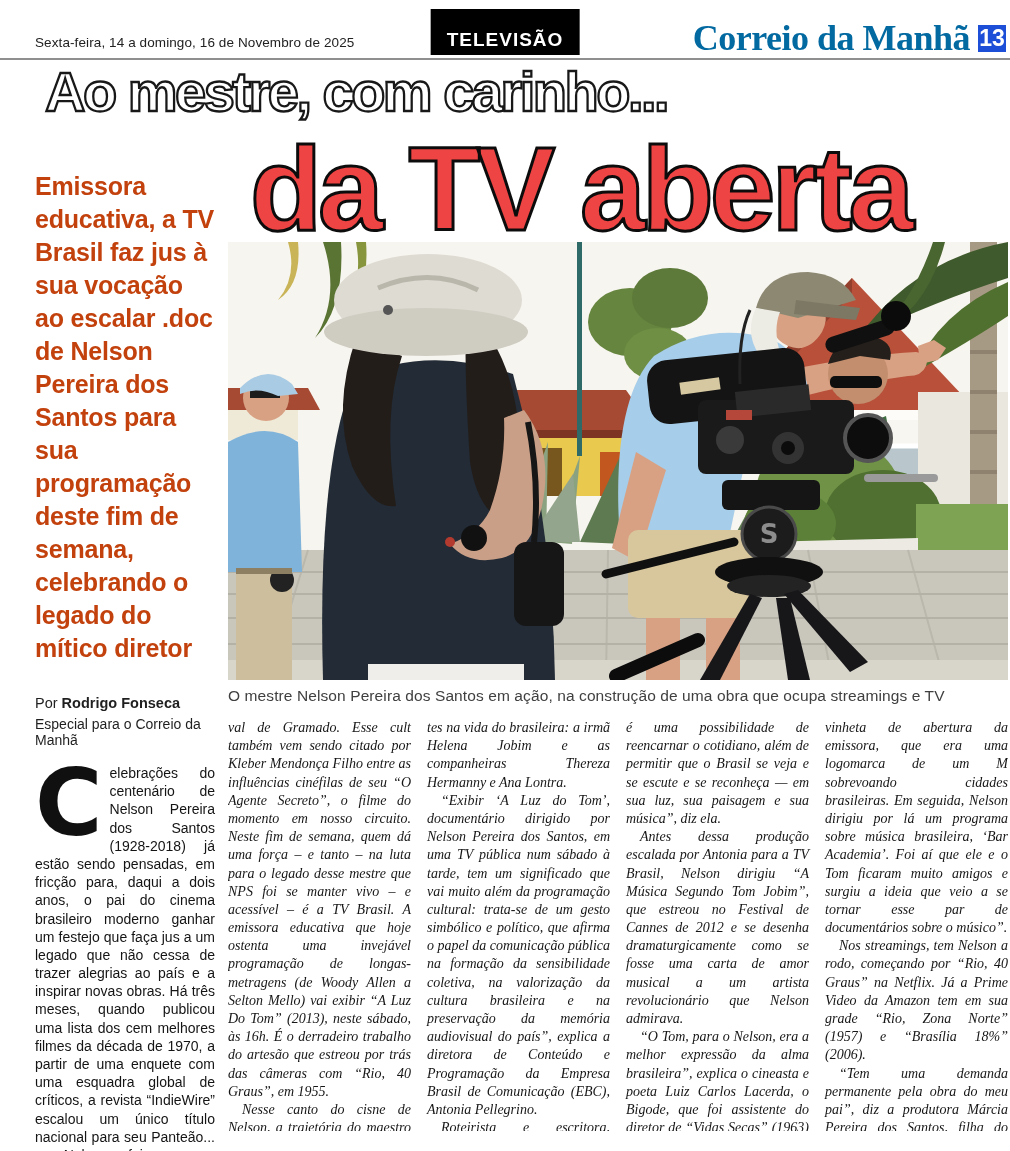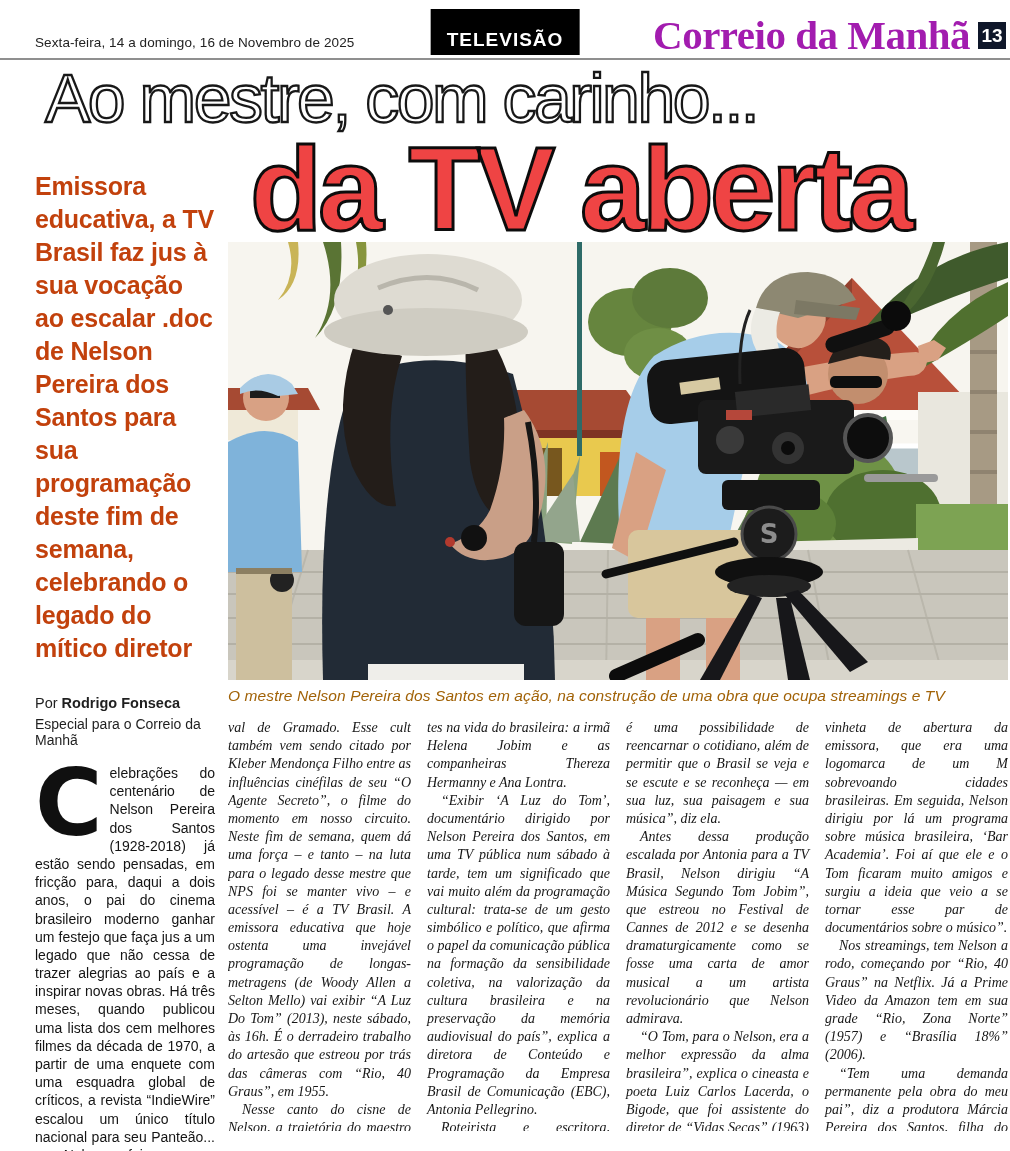--- a/index.html
+++ b/index.html
@@ -24,32 +24,32 @@
     position:absolute; left:50%; transform:translateX(-50%); bottom:3px;
     background:#000; color:#fff; font-weight:bold; font-size:19px;
     letter-spacing:1px; padding:20px 16px 4px;
   }
   .hdr-right {
     position:absolute; right:4px; bottom:2px;
     display:flex; align-items:center; gap:8px;
   }
   .masthead {
     font-family:"Liberation Serif", serif; font-weight:bold;
-    font-size:41px; letter-spacing:-.5px; color:#a21caf; line-height:1;
+    font-size:36px; letter-spacing:-.5px; color:#0369a1; line-height:1;
   }
   .pagenum {
-    background:#0f172a; color:#fff; font-weight:bold; font-size:19px;
+    background:#1d4ed8; color:#fff; font-weight:bold; font-size:23px;
     width:28px; height:27px; display:flex; align-items:center; justify-content:center;
   }
 
   
   .headline-wrap { position:relative; height:172px; margin:8px 0 0; }
   .headline-kicker {
     position:absolute; left:45px; top:-4px; white-space:nowrap;
-    font-size:68px; letter-spacing:-2.5px; color:#181818; font-weight:400; line-height:1;
+    font-size:56px; letter-spacing:-2.5px; color:#181818; font-weight:700; line-height:1;
   }
   @supports (-webkit-text-stroke: 2px black) {
     .headline-kicker { color:#ffffff; -webkit-text-stroke:2.3px #181818; }
   }
   .headline-main {
     position:absolute; left:250px; top:62px; white-space:nowrap;
     font-size:118px; font-weight:bold; letter-spacing:-4px; color:#ef4444; line-height:1;
   }
   @supports (-webkit-text-stroke: 2px black) {
     .headline-main { -webkit-text-stroke:3px #0c0c0c; }
@@ -74,21 +74,21 @@
   .col1-body { margin-top:16px; }
   .col1-body p { font-size:14px; line-height:1.3; text-align:justify; margin:0; }
   .dropcap {
     float:left; font-family:"DejaVu Sans", sans-serif; font-weight:bold;
     font-size:92px; line-height:.74; padding:6px 7px 0 0; color:#101010;
   }
 
   .credit { text-align:right; font-size:12px; font-weight:bold; color:#333; height:16px; }
   .photo-box { width:780px; height:438px; overflow:hidden; background:#f6f4ee; }
   .caption {
-    margin-top:7px; font-style:italic; font-size:15.5px; color:#a16207; letter-spacing:.1px;
+    margin-top:7px; font-size:15.5px; color:#404040; letter-spacing:.1px;
   }
 
   .cols { display:flex; gap:16px; margin-top:14px; height:412px; overflow:hidden;font-style:italic; }
   .bodycol { flex:1; min-width:0; }
   .bodycol p { font-size:14px; line-height:1.3; text-align:justify; margin:0; }
   .bodycol .ind { text-indent:14px; }
 </style>
 </head>
 <body>
 

